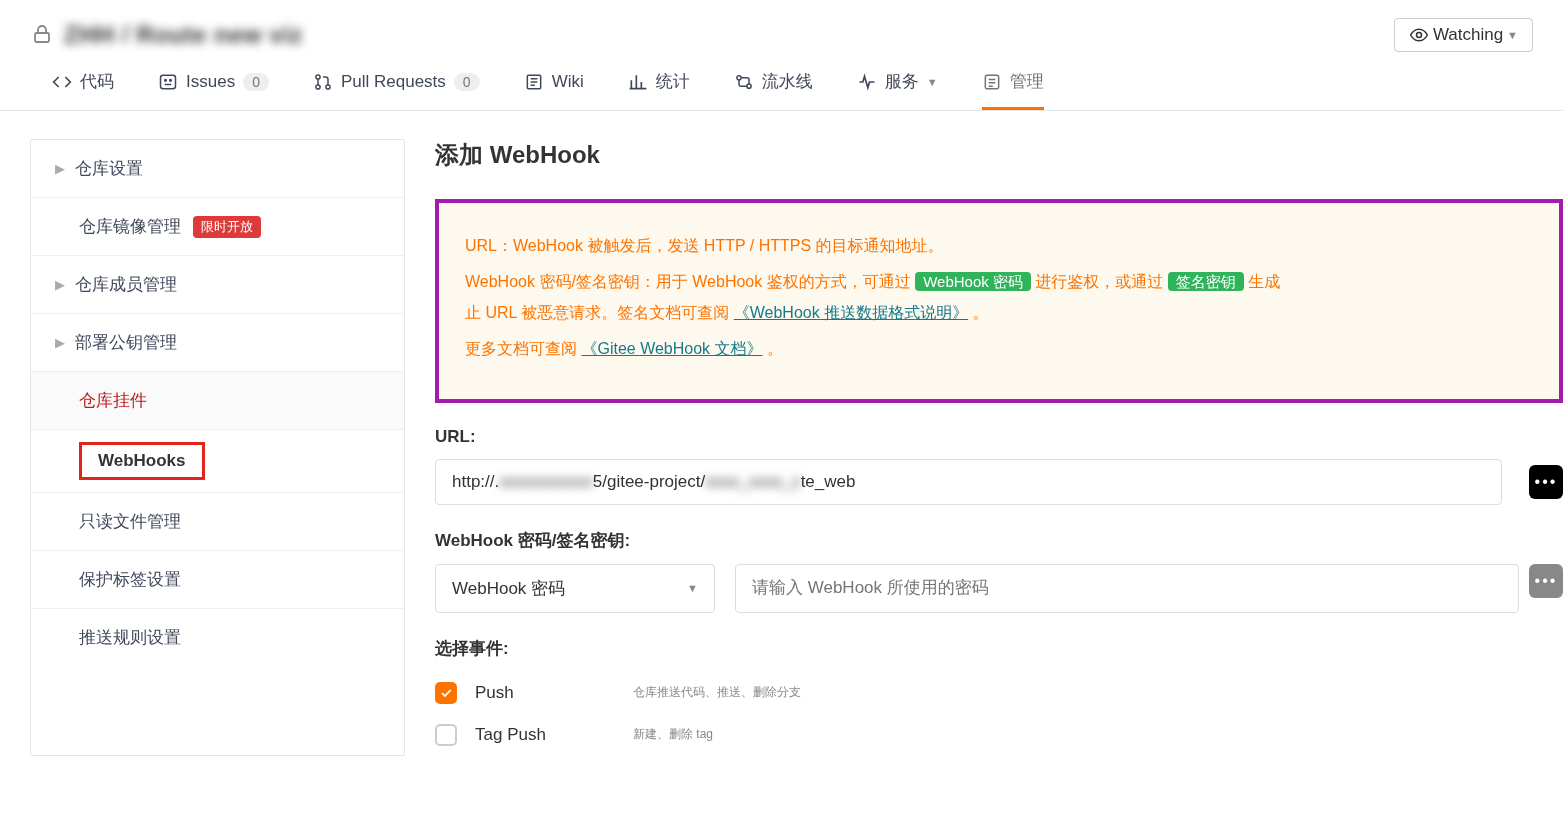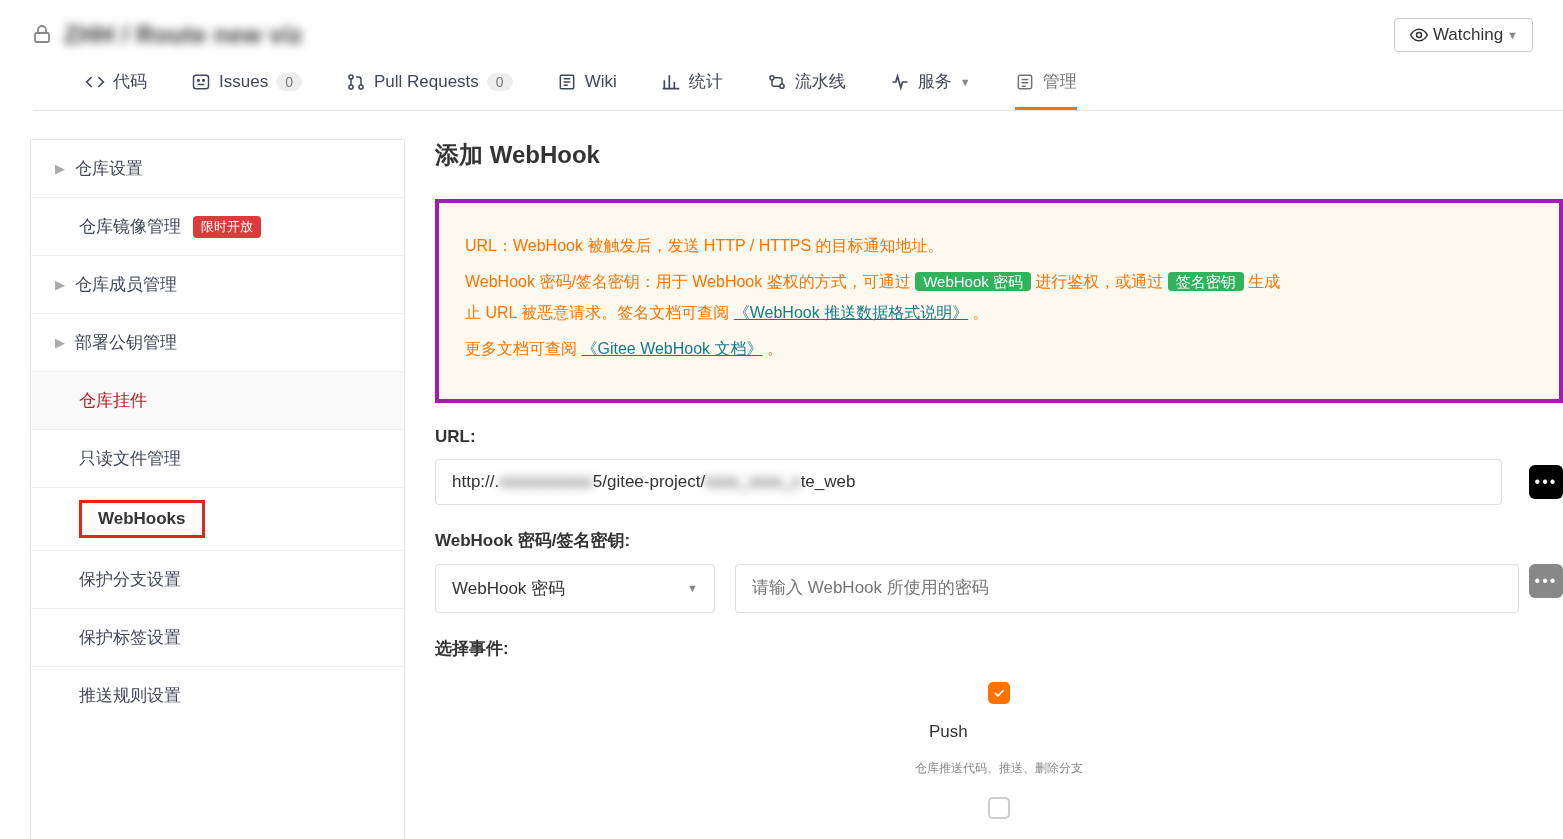--- a/index.html
+++ b/index.html
@@ -8,21 +8,21 @@
 
 
 .header { display: flex; align-items: center; justify-content: space-between; padding: 18px 30px 0 30px; }
 .header-left { display: flex; align-items: center; gap: 10px; }
 .lock-icon { width: 24px; height: 24px; color: #888; }
 .repo-title { font-size: 24px; font-weight:700; letter-spacing:0.5px; filter: blur(5px); user-select:none; }
 .watch-btn { display:flex; align-items:center; gap:4px; border:1px solid #ccc; border-radius:4px; padding:6px 14px; font-size:17px; color:#333; cursor:pointer; background:#fff; }
 .watch-btn svg { width:20px; height:20px; }
 
 
-.tabs { display:flex; gap:44px; padding:18px 52px 0 52px; border-bottom:1px solid #e5e5e5;margin-left:33px; }
+.tabs { display:flex; gap:44px; padding:18px 52px 0 52px; border-bottom:1px solid #e5e5e5; }
 .tab { display:flex; align-items:center; gap:8px; padding-bottom:14px; color:#40485b; font-size:17px; cursor:pointer; border-bottom:3px solid transparent; }
 .tab.active { color:#737373; border-bottom-color:#fe7300; }
 .tab svg { width:20px; height:20px; stroke:currentColor; }
 .count-badge { background:#eee; color:#777; border-radius:999px; padding:1px 9px; font-size:14px; }
 .caret { font-size:11px; color:#888; }
 
 
 .content { display:flex; padding:28px 0 0 30px; gap:30px; }
 .sidebar { width:375px; border:1px solid #e5e5e5; border-radius:2px; background:#fff; flex-shrink:0; }
 .side-item { display:flex; align-items:center; gap:10px; padding:17px 24px; font-size:17px; color:#40485b; border-bottom:1px solid #f0f0f0; cursor:pointer; }
@@ -47,21 +47,21 @@
 .url-input { flex:1; border:1px solid #ddd; border-radius:4px; padding:12px 16px; font-size:17px; color:#333; }
 .dots-btn { width:34px; height:34px; background:#000; color:#fff; border-radius:6px; display:flex; align-items:center; justify-content:center; font-size:16px; letter-spacing:2px; cursor:pointer; }
 .dots-btn.gray { background:#888; }
 
 .double-row { display:flex; gap:20px; }
 .select-box { flex:0 0 280px; border:1px solid #ddd; border-radius:4px; padding:12px 16px; font-size:17px; display:flex; align-items:center; justify-content:space-between; cursor:pointer; }
 .pwd-row { flex:1; display:flex; gap:10px; }
 .pwd-input { flex:1; border:1px solid #ddd; border-radius:4px; padding:12px 16px; font-size:17px; color:#999; }
 
 .events { margin-top:10px; }
-.evt-row { display:flex; align-items:center; gap:18px; padding:10px 0;flex-direction:column; }
+.evt-row { display:flex; align-items:center; gap:18px; padding:10px 0; }
 .checkbox { width:22px; height:22px; border-radius:5px; border:2px solid #ccc; display:flex; align-items:center; justify-content:center; cursor:pointer; flex-shrink:0; }
 .checkbox.checked { background:#fe7300; border-color:#fe7300; }
 .checkbox.checked svg { width:14px; height:14px; stroke:#fff; stroke-width:3; }
 .evt-label { width:140px; font-size:17px; color:#333; }
 .evt-desc { color:#888; font-size:12px; }
 
 .blur { filter: blur(5px); user-select:none; }
 </style>
 </head>
 <body>
@@ -166,28 +166,25 @@
         <span class="side-caret">▶</span>
         <span>仓库成员管理</span>
       </div>
       <div class="side-item section">
         <span class="side-caret">▶</span>
         <span>部署公钥管理</span>
       </div>
       <div class="side-item sub disabled">
         <span>仓库挂件</span>
       </div>
+      <div class="side-item sub active-box">
+        <span class="label-wrap">WebHooks</span>
+      </div>
       <div class="side-item sub">
         <span>只读文件管理</span>
-      </div>
-      <div class="side-item sub active-box">
-        <span class="label-wrap">WebHooks</span>
-      </div>
-      <div class="side-item sub">
-        <span>保护分支设置</span>
       </div>
       <div class="side-item sub">
         <span>保护标签设置</span>
       </div>
       <div class="side-item sub" style="border-bottom:none;">
         <span>推送规则设置</span>
       </div>
     </div>
 
     <div class="main">

